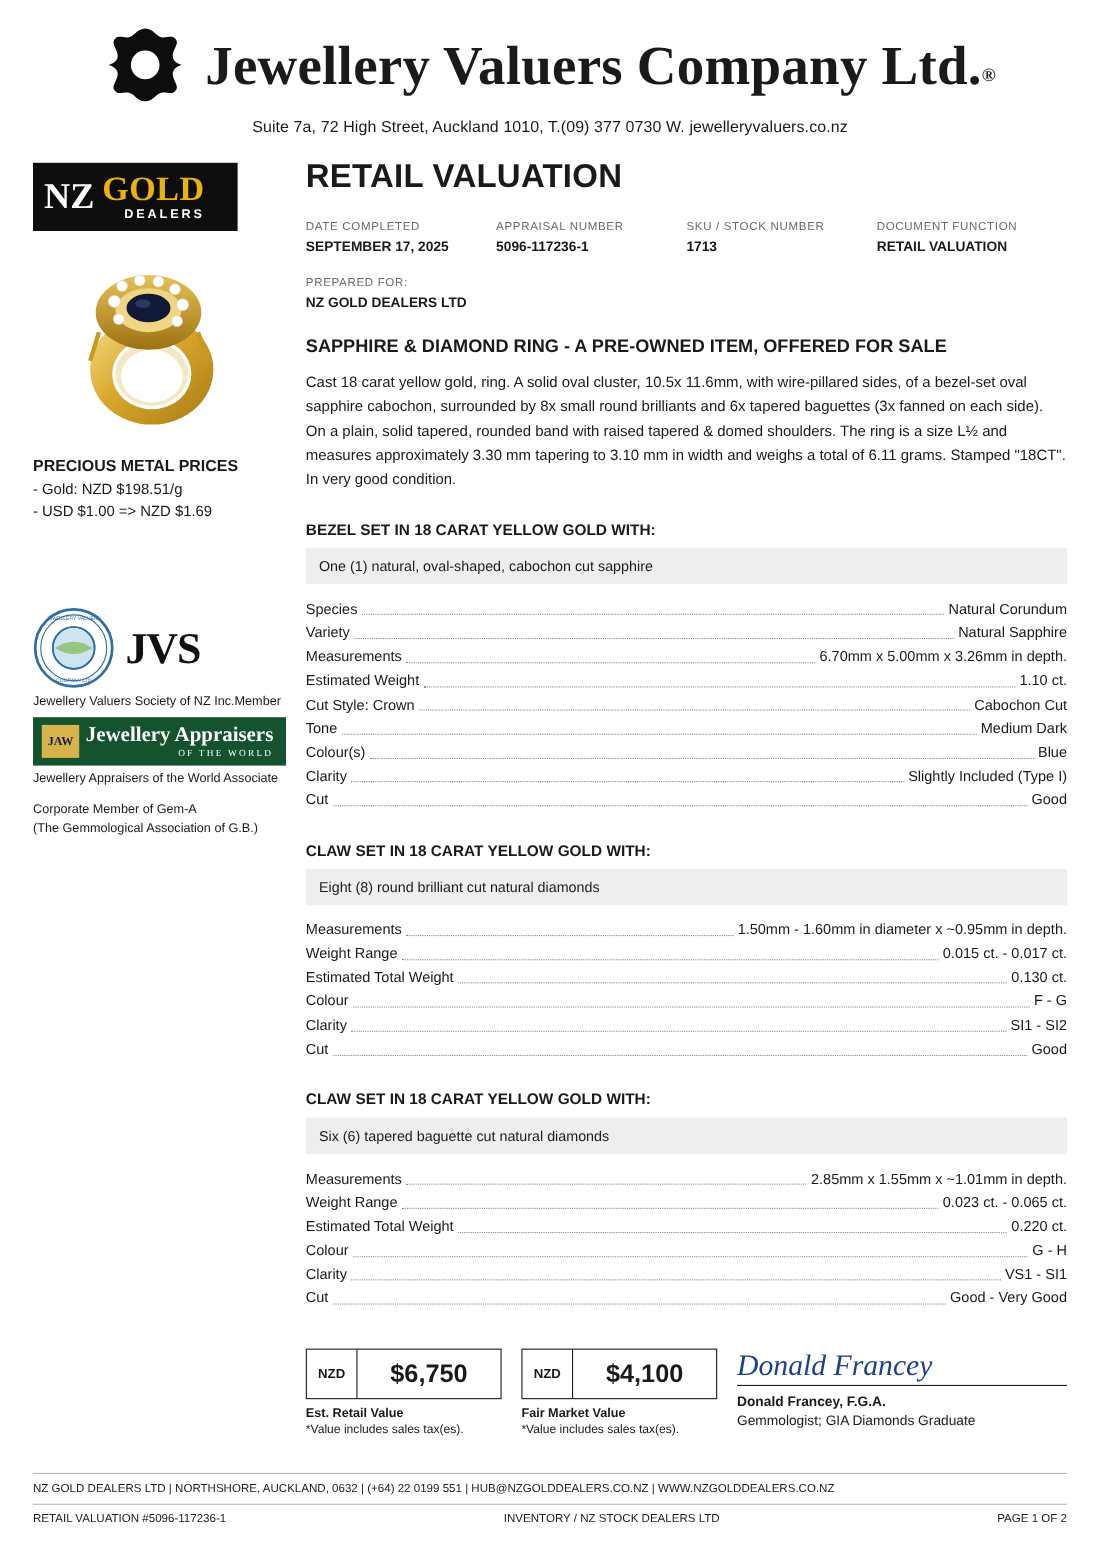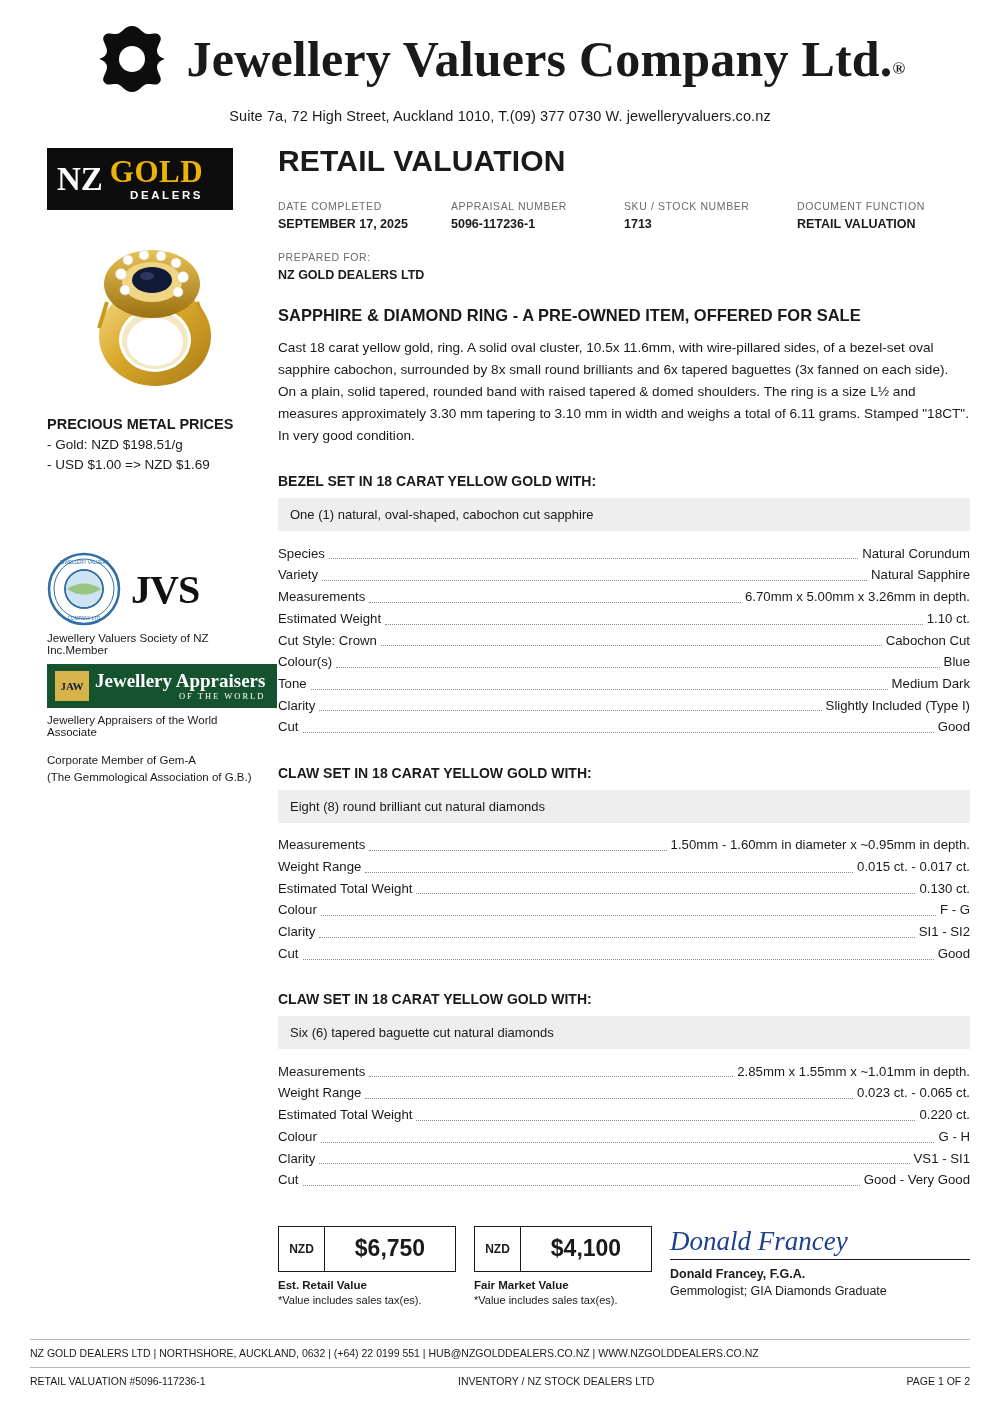--- a/index.html
+++ b/index.html
@@ -23,21 +23,21 @@
     font-size:50px; font-weight:700; letter-spacing:0.2px; white-space:nowrap;
   }
   .brand-title .reg { font-size:17px; vertical-align:baseline; position:relative; top:-2px; }
   .addressline {
     text-align:center; font-size:14.5px; margin-top:12px; color:#1a1a1a;
     letter-spacing:0.1px;
   }
 
   
   .body { display:flex; margin-top:18px; }
-  .left-col { width:262px; flex:none; padding-left:47px; }
+  .left-col { width:262px; flex:none; padding-left:30px; }
   .right-col { flex:1; padding-right:30px; padding-left:16px; }
 
   
   .nzgold {
     width:186px; height:62px; background:#0d0d0d; color:#fff;
     display:flex; align-items:center; padding:5px 8px 5px 10px; gap:7px;
     margin-top:6px;
   }
   .nzgold .nz {
     font-family:"Liberation Serif", serif;
@@ -310,28 +310,28 @@
             <span class="k">Estimated Weight</span>
             <span class="dots"></span>
             <span class="v">1.10 ct.</span>
           </div>
         <div class="spec-row">
             <span class="k">Cut Style: Crown</span>
             <span class="dots"></span>
             <span class="v">Cabochon Cut</span>
           </div>
         <div class="spec-row">
+            <span class="k">Tone</span>
+            <span class="dots"></span>
+            <span class="v">Medium Dark</span>
+          </div>
+        <div class="spec-row">
             <span class="k">Colour(s)</span>
             <span class="dots"></span>
             <span class="v">Blue</span>
-          </div>
-        <div class="spec-row">
-            <span class="k">Tone</span>
-            <span class="dots"></span>
-            <span class="v">Medium Dark</span>
           </div>
         <div class="spec-row">
             <span class="k">Clarity</span>
             <span class="dots"></span>
             <span class="v">Slightly Included (Type I)</span>
           </div>
         <div class="spec-row">
             <span class="k">Cut</span>
             <span class="dots"></span>
             <span class="v">Good</span>

